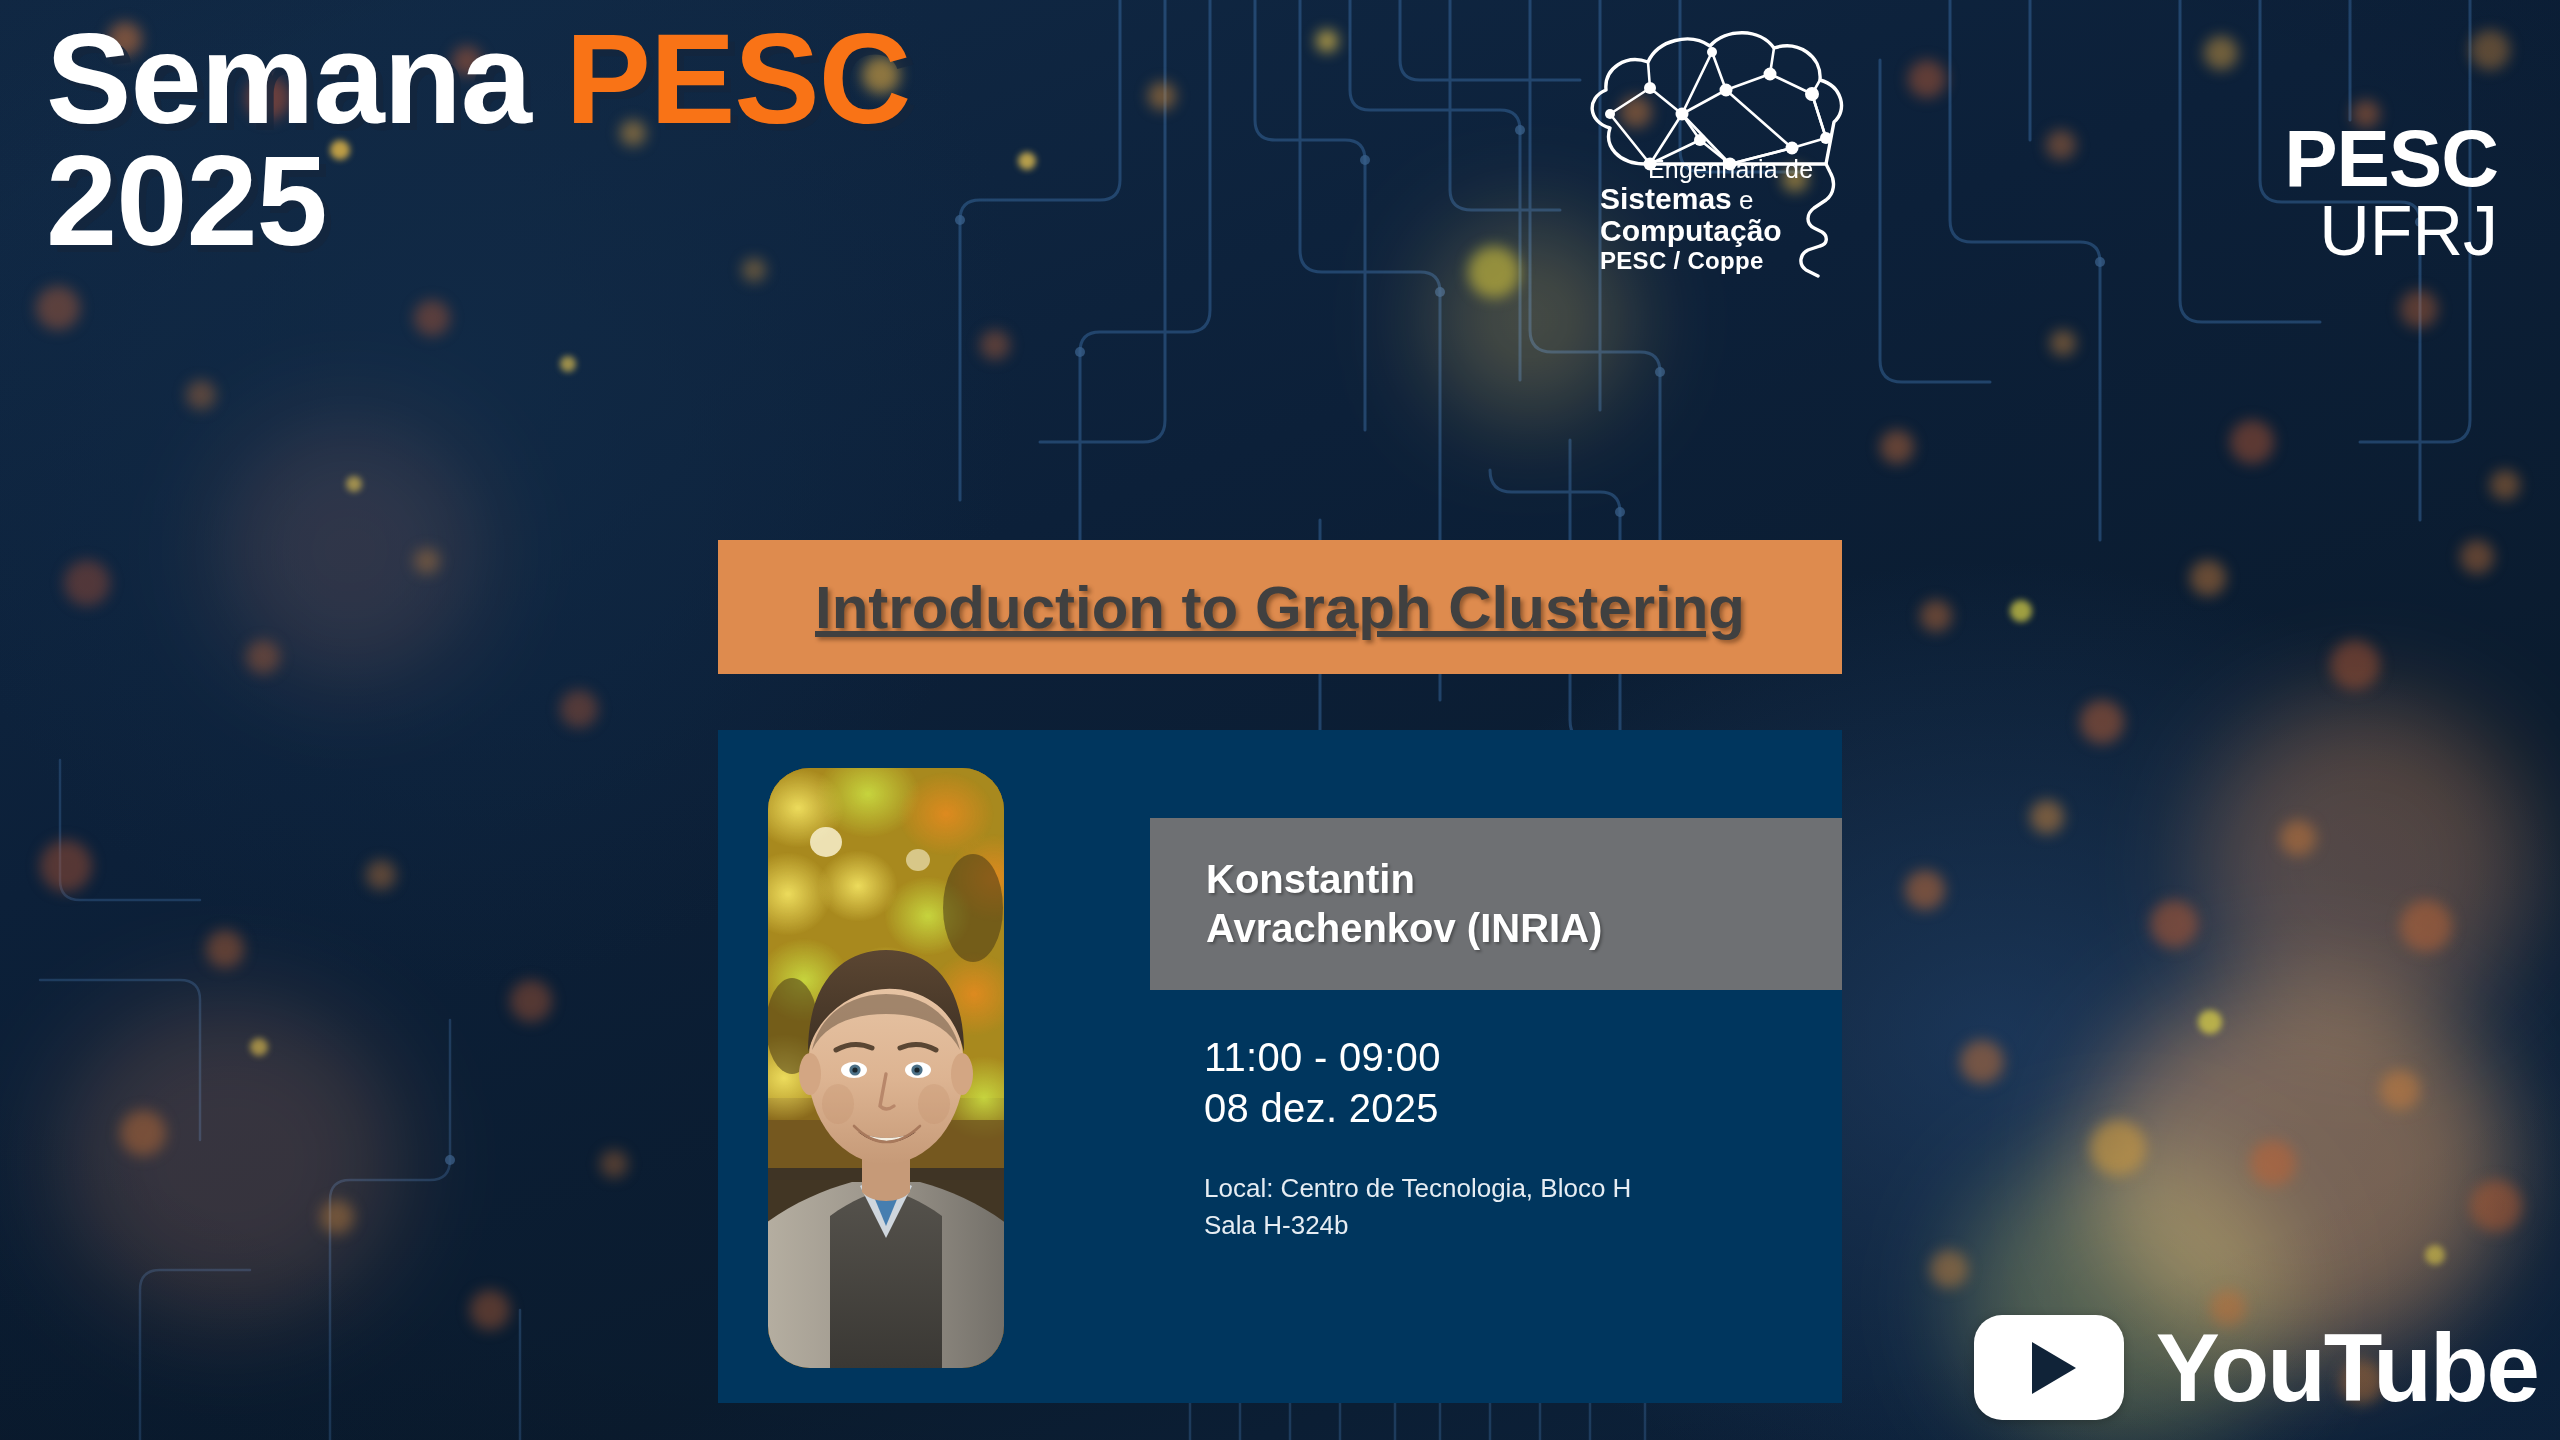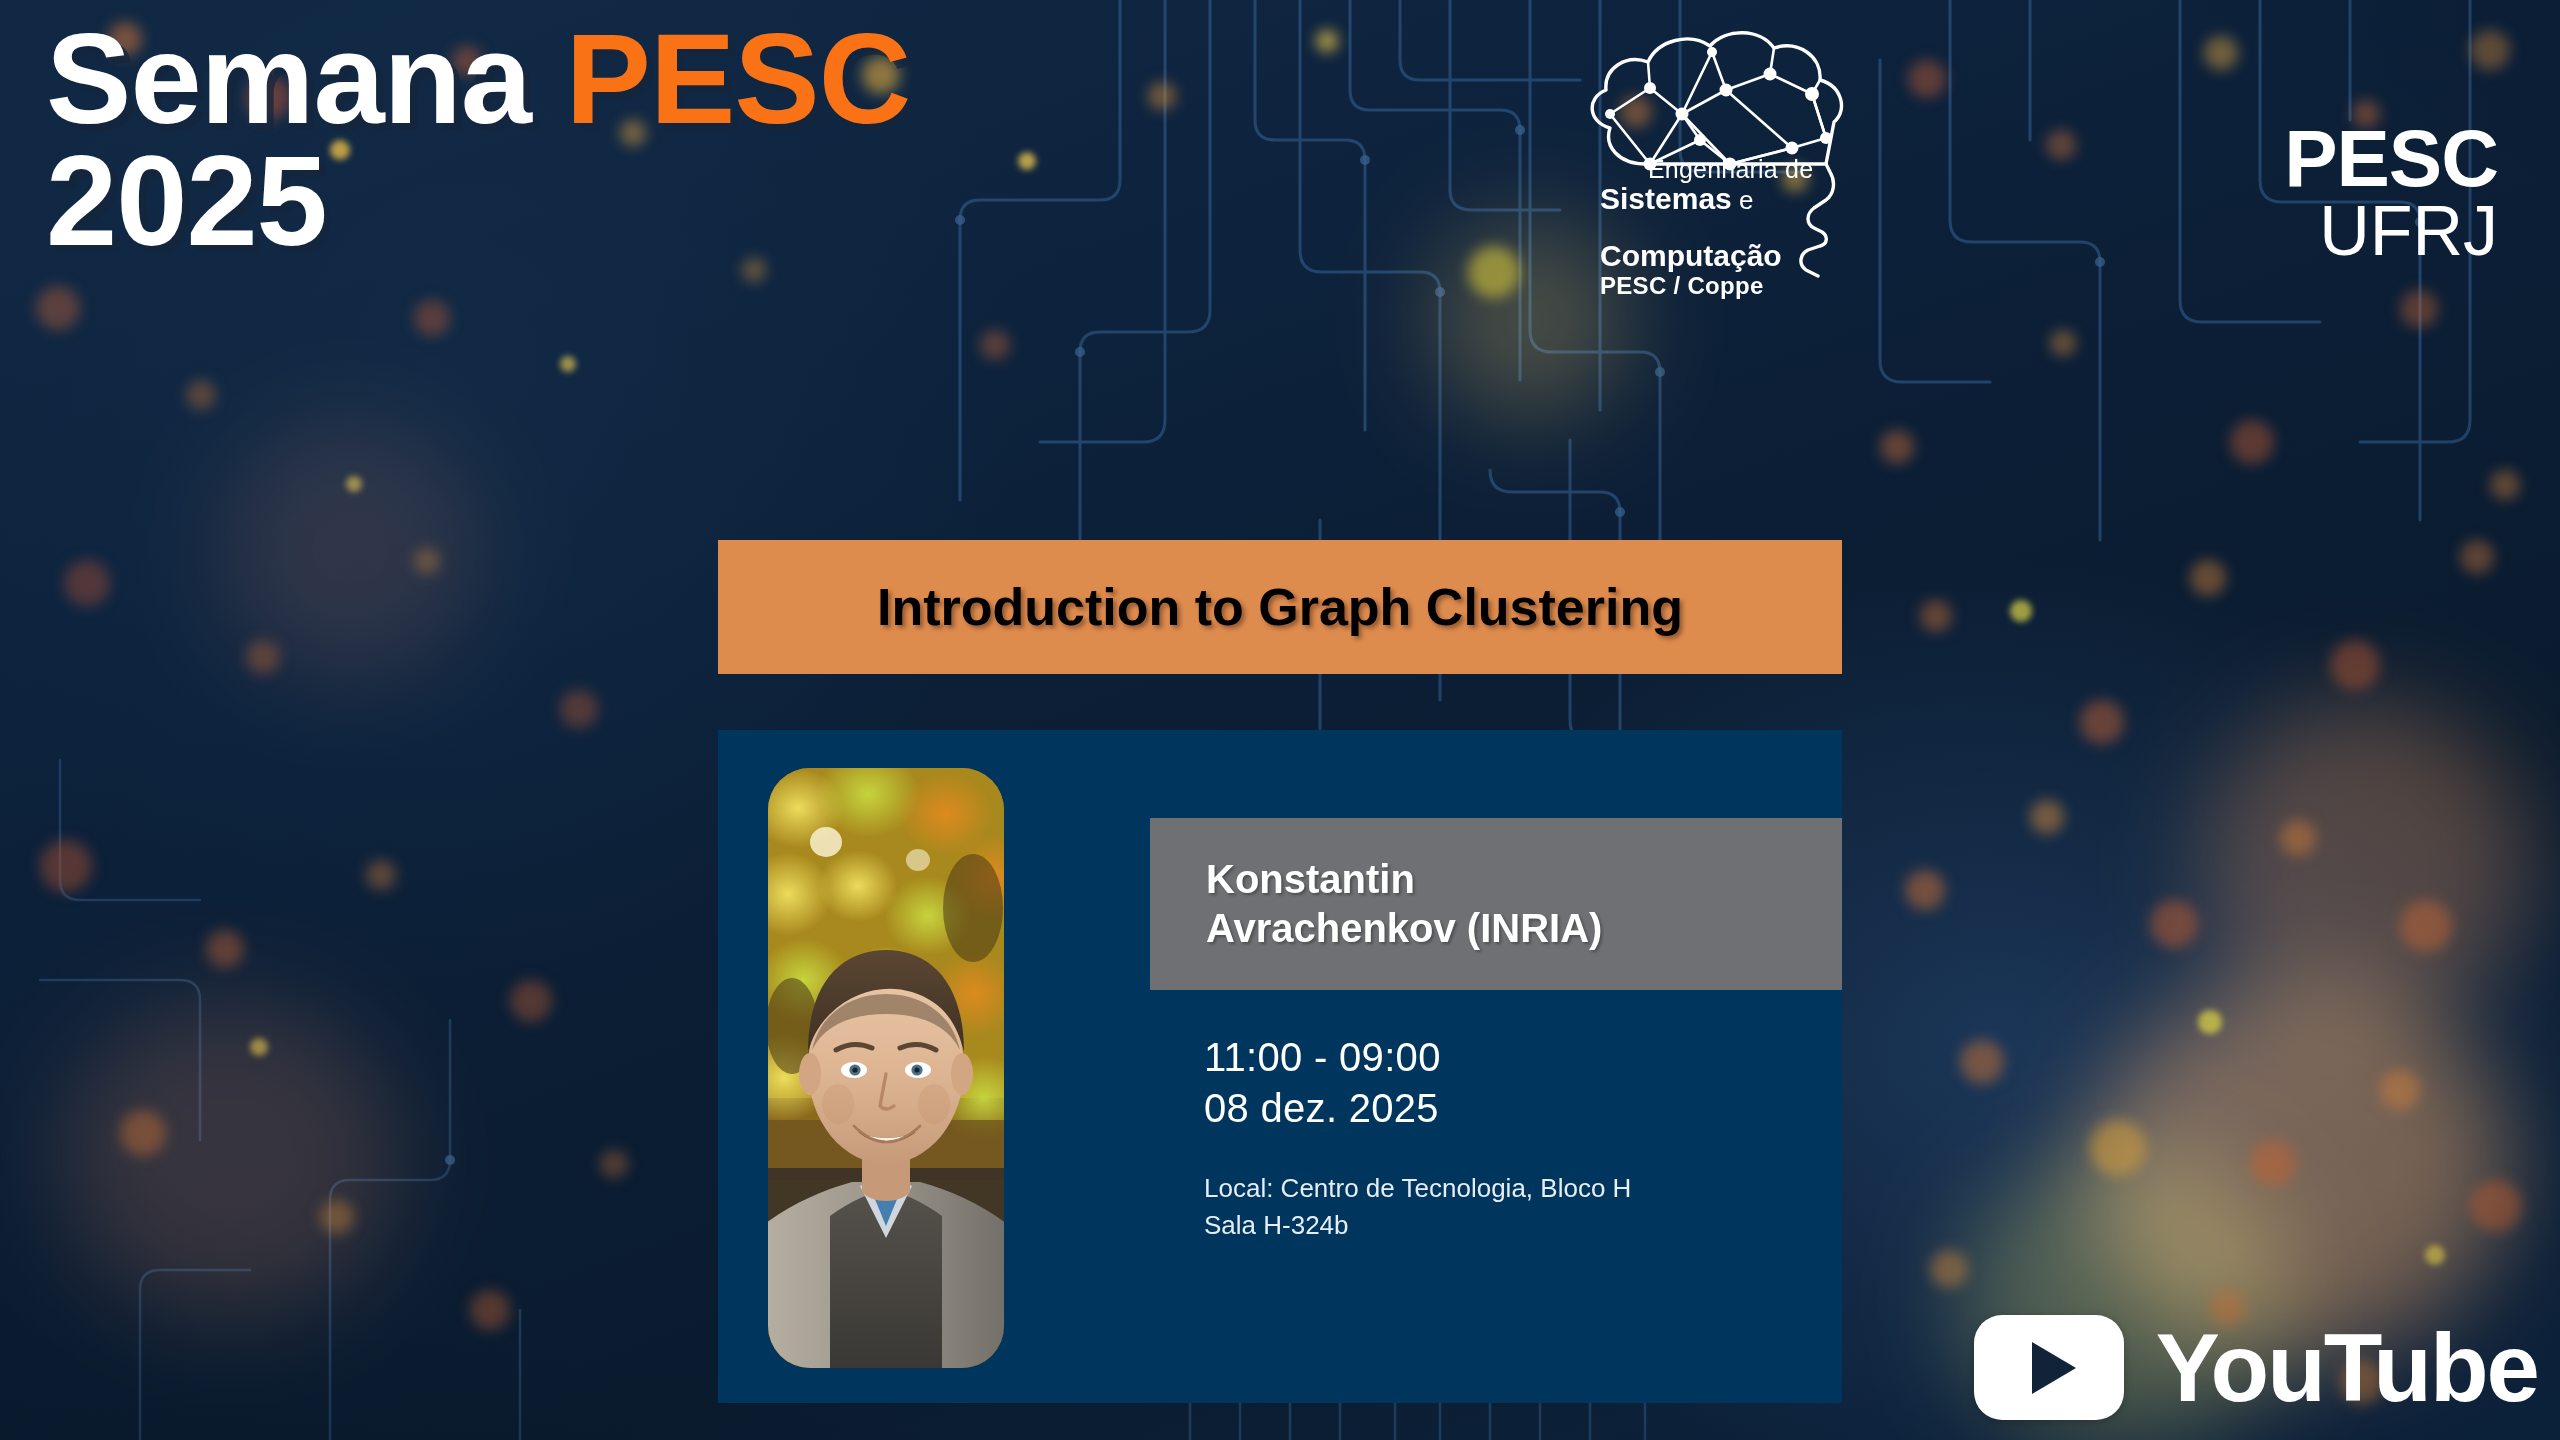--- a/index.html
+++ b/index.html
@@ -72,21 +72,21 @@
     z-index:12;
   }
   .pesc-logo svg { width:100%; height:100%; display:block; overflow:visible; }
   .pesc-logo-text {
     position:absolute; left:70px; top:138px;
     color:#ffffff; line-height:1.08;
   }
   .pesc-l1 { font-size:25px; font-weight:400; letter-spacing:.2px; display:block;margin-left:48px; }
   .pesc-l2 { font-size:30px; font-weight:bold; display:block; }
   .pesc-l2 .thin { font-weight:400; font-size:26px; }
-  .pesc-l3 { font-size:30px; font-weight:bold; display:block;margin-top:25px; }
+  .pesc-l3 { font-size:30px; font-weight:bold; display:block; }
   .pesc-l4 { font-size:24px; font-weight:bold; display:block; letter-spacing:.3px; }
 
   
   .coppe {
     position:absolute; right:62px; top:122px;
     text-align:right; z-index:12;
   }
   .coppe-main {
     display:block; font-size:80px; font-weight:bold;
     color:#ffffff; letter-spacing:-1px; line-height:0.92;
@@ -98,23 +98,24 @@
 
   
   .talk-title-bar {
     position:absolute; left:718px; top:540px;
     width:1124px; height:134px;
     background:#de8b4e;
     display:flex; align-items:center; justify-content:center;
     z-index:11;
   }
   .talk-title-bar .txt {
-    font-size:52px; font-weight:bold; color:#000000;
+    font-size:60px; font-weight:bold; color:#404040;
     text-shadow:3px 3px 4px rgba(60,30,10,0.45);
     white-space:nowrap;
+    text-decoration:underline;
   }
 
   .card-body {
     position:absolute; left:718px; top:730px;
     width:1124px; height:673px;
     background:#00365e;
     z-index:10;
   }
 
   .speaker-photo {

